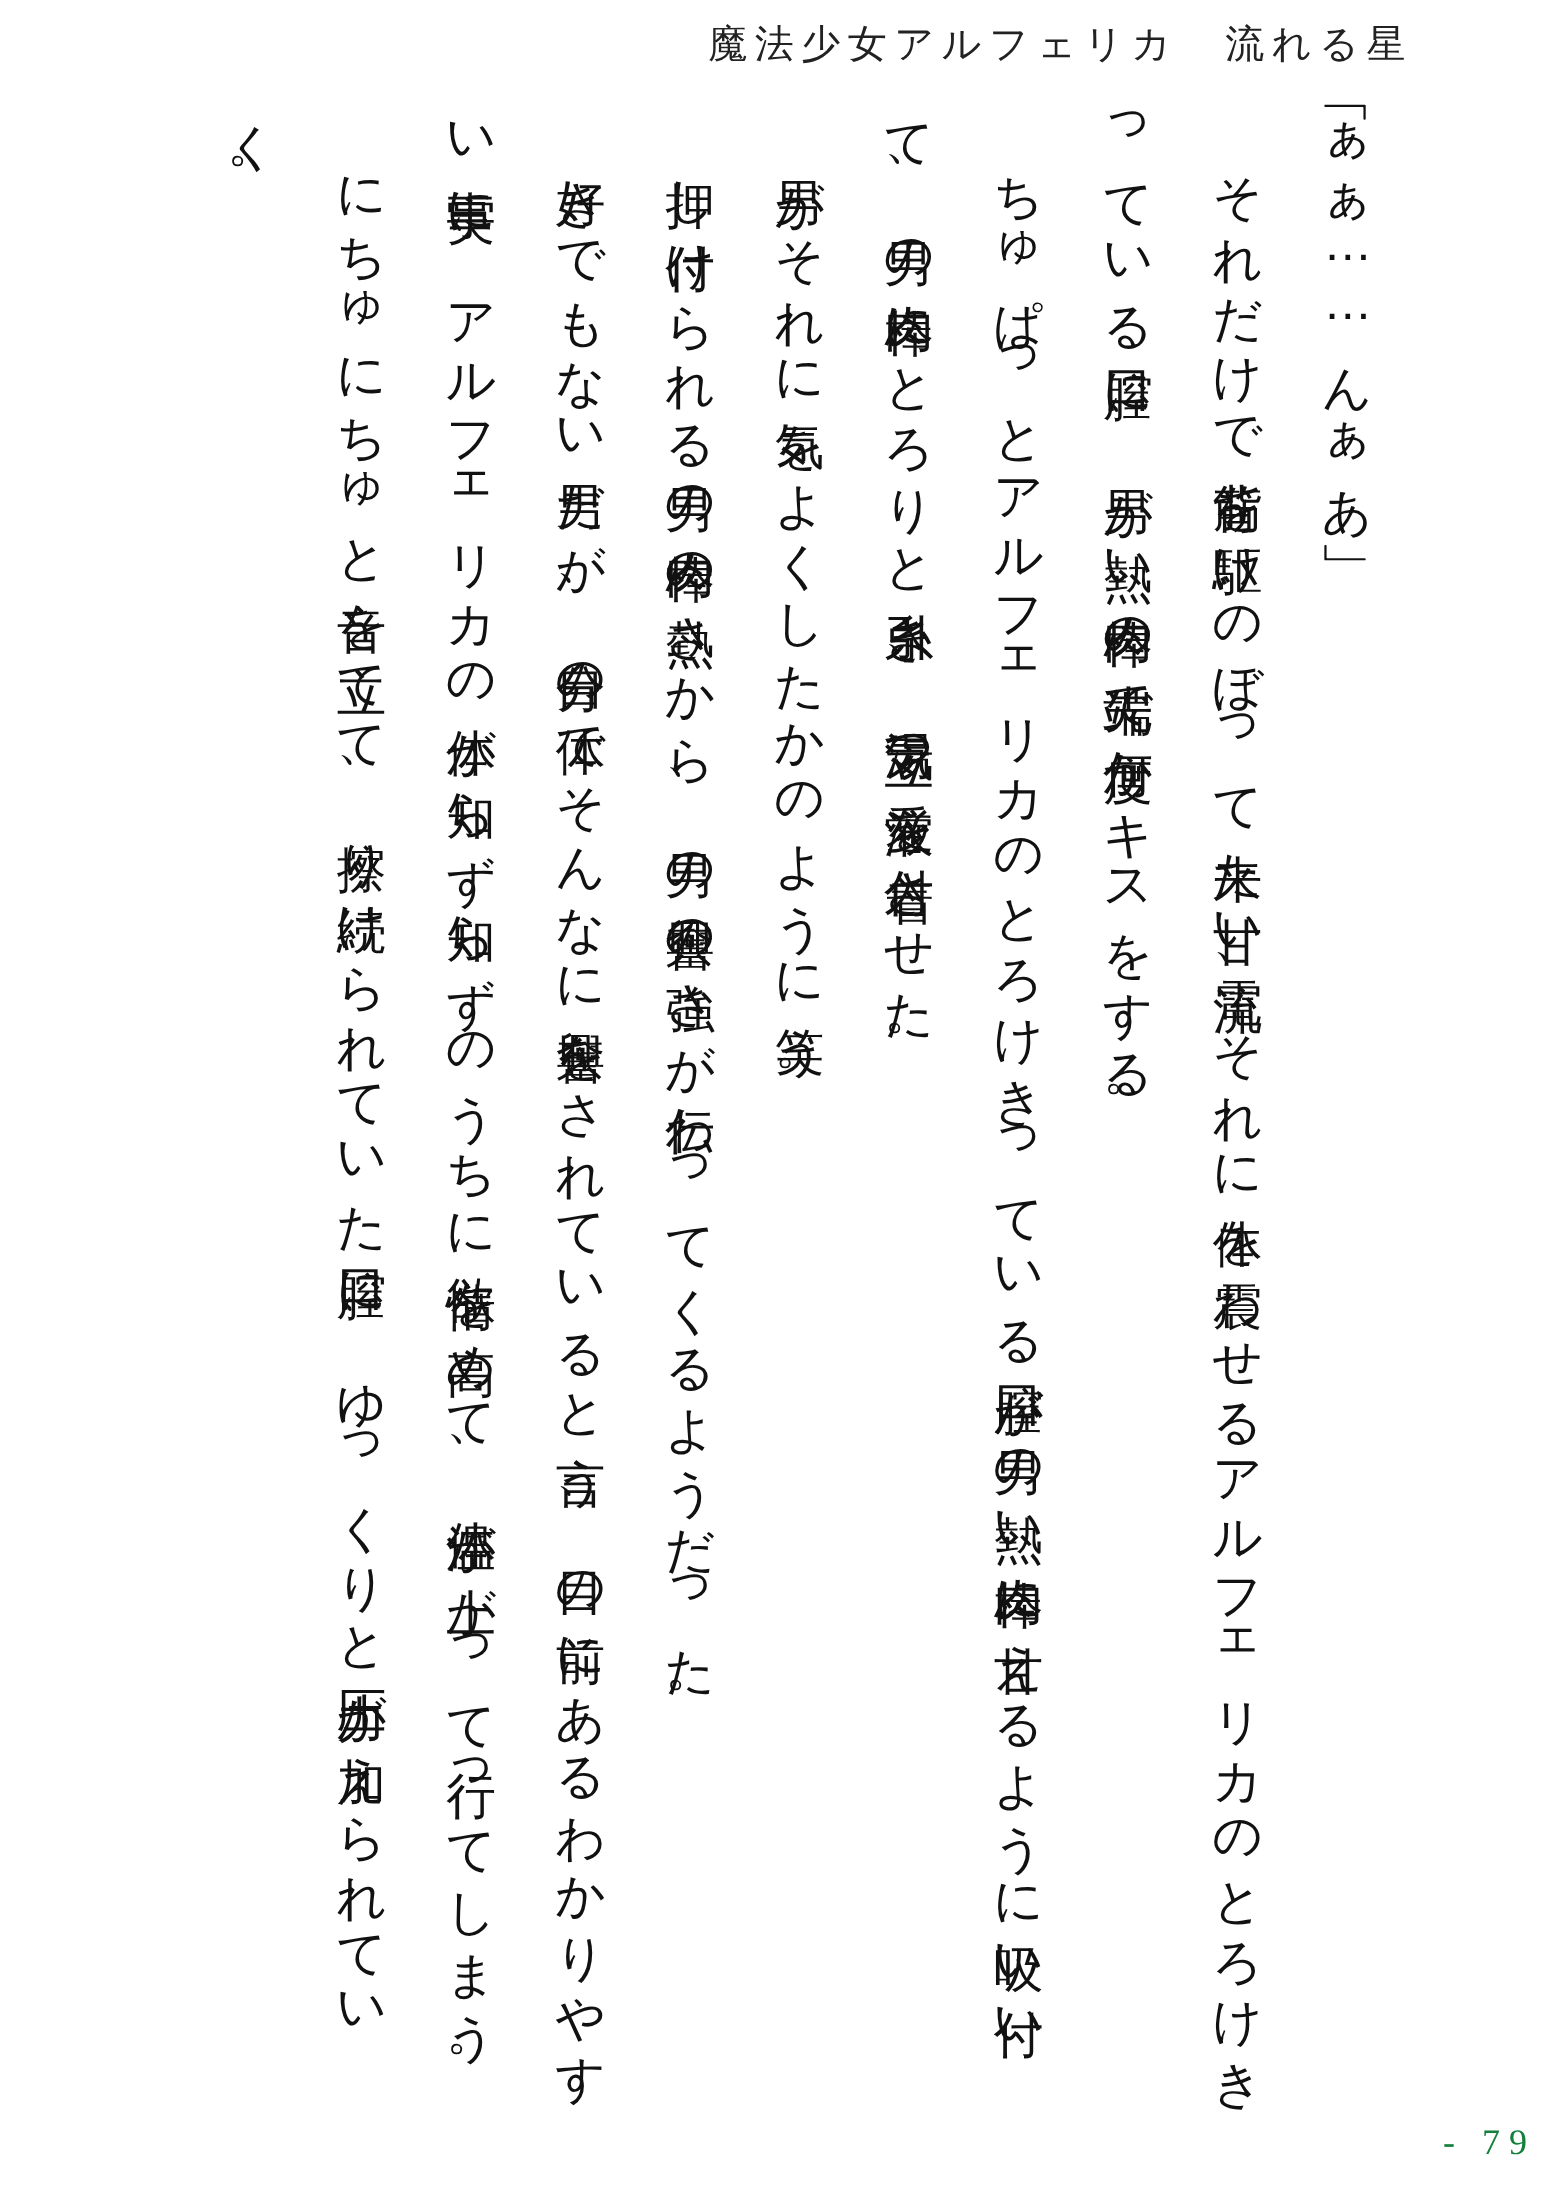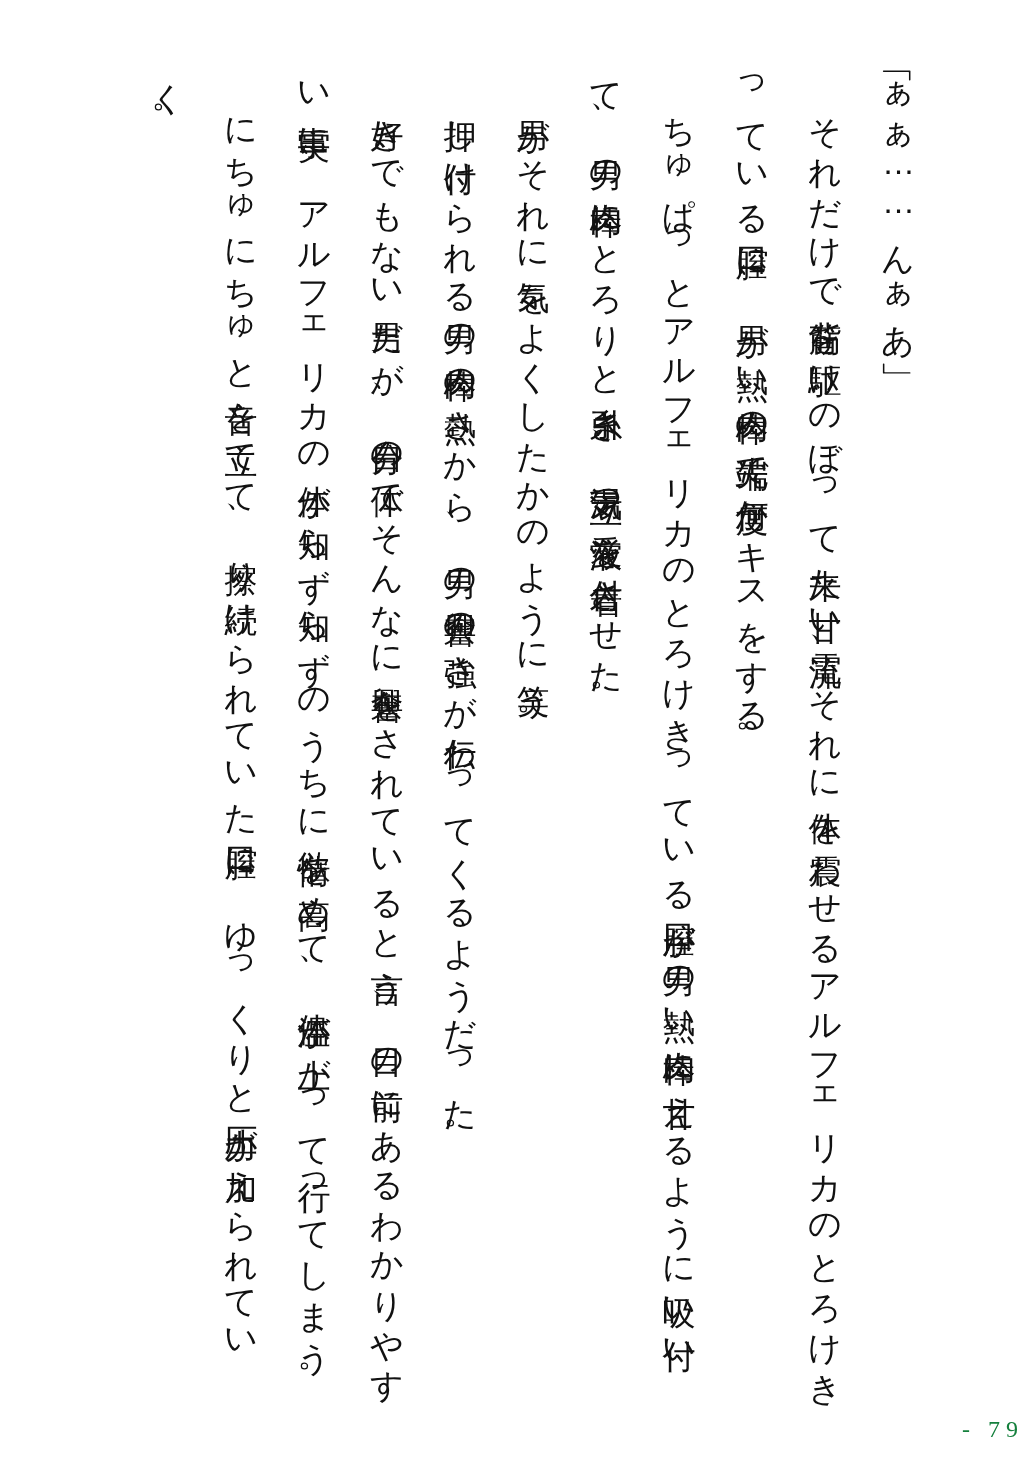--- a/index.html
+++ b/index.html
@@ -59,20 +59,21 @@
     white-space: pre;
     color: #15803d;
     padding-left: 18px;
   }
 </style>
 </head>
 <body>
 
 <div class="page">
 
+  <div class="header-title">魔法少女アルフェリカ　流れる星</div>
 
   <div class="vertical-body">
     <p>「ぁぁ……んぁあ」</p>
     <p class="indent">それだけで背筋を駆けのぼって来た甘い電流、それに体を震わせるアルフェリカのとろけきっている膣口に、男が熱い肉棒の先端で何度かキスをする。</p>
     <p class="indent">ちゅぱっとアルフェリカのとろけきっている膣口が男の熱い肉棒に甘えるように吸い付いて、男の肉棒にとろりと糸引き、湯気立つ愛液を付着させた。</p>
     <p class="indent">男がそれに気をよくしたかのように笑う。</p>
     <p class="indent">押し付けられる男の肉棒の熱さから、男の興奮の強さが伝わってくるようだった。</p>
     <p class="indent">好きでもない男だが、自分の体でそんなに興奮をされていると言う、目の前にあるわかりやすい事実に、アルフェリカの体が知らず知らずのうちに欲情を高めて、体温が上がって行ってしまう。</p>
     <p class="indent">にちゅにちゅと音を立てて、擦り続けられていた膣口に、ゆっくりと圧力が加えられていく。</p>
   </div>

